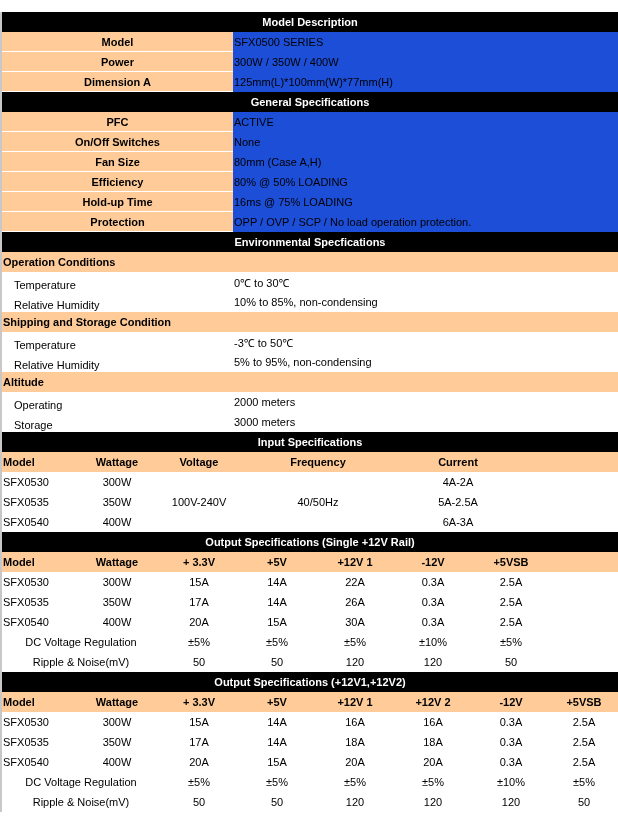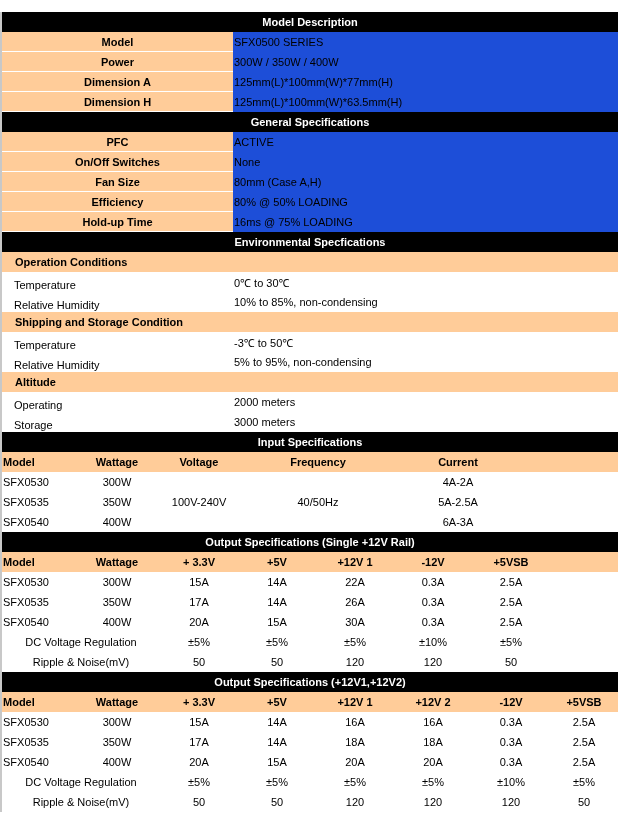--- a/index.html
+++ b/index.html
@@ -5,21 +5,21 @@
   html, body { margin: 0; padding: 0; background: #ffffff; }
   body { width: 618px; height: 821px; overflow: hidden; position: relative;
          font-family: "Liberation Sans", sans-serif; font-size: 11px; color: #000; }
   .frame { position: absolute; left: 0; top: 12px; width: 616px; border-left: 2px solid #c8c8c8; }
   .row { height: 20px; display: flex; align-items: center; box-sizing: border-box; }
   .hdr { background: #000; color: #fff; font-weight: bold; justify-content: center; font-size: 11px; }
   .kv { display: flex; height: 20px; }
   .kv .k { width: 231px; background: #ffcc99; font-weight: bold; display: flex; align-items: center;
            justify-content: center; border-bottom: 1px solid #fff; box-sizing: border-box; }
   .kv .v { flex: 1; display: flex; align-items: center; padding-left: 1px; background: #1d4ed8; }
-  .sub { background: #ffcc99; font-weight: bold; padding-left: 13px; }
+  .sub { background: #ffcc99; font-weight: bold; padding-left: 1px; }
   .env { display: flex; height: 20px; }
   .env .k { width: 231px; display: flex; align-items: flex-end; padding-left: 12px; padding-bottom: 1px; box-sizing: border-box; }
   .env .v { flex: 1; display: flex; align-items: center; padding-left: 1px; }
   table { border-collapse: collapse; width: 616px; table-layout: fixed; }
   td { height: 20px; padding: 0; font-size: 11px; white-space: nowrap; }
   tr.th td { background: #ffcc99; font-weight: bold; }
   .l { text-align: left; padding-left: 1px; }
   .c { text-align: center; }
 </style>
 </head>
@@ -33,24 +33,20 @@
       <div class="v">SFX0500  SERIES</div>
     </div>
   <div class="kv">
       <div class="k">Power</div>
       <div class="v">300W / 350W / 400W</div>
     </div>
   <div class="kv">
       <div class="k">Dimension A</div>
       <div class="v">125mm(L)*100mm(W)*77mm(H)</div>
     </div>
-  <div class="kv">
-      <div class="k">Dimension H</div>
-      <div class="v">125mm(L)*100mm(W)*63.5mm(H)</div>
-    </div>
 
   <div class="row hdr">General Specifications</div>
   <div class="kv">
       <div class="k">PFC</div>
       <div class="v">ACTIVE</div>
     </div>
   <div class="kv">
       <div class="k">On/Off Switches</div>
       <div class="v">None</div>
     </div>
@@ -58,20 +54,24 @@
       <div class="k">Fan Size</div>
       <div class="v">80mm (Case A,H)</div>
     </div>
   <div class="kv">
       <div class="k">Efficiency</div>
       <div class="v">80% @ 50% LOADING</div>
     </div>
   <div class="kv">
       <div class="k">Hold-up Time</div>
       <div class="v">16ms @ 75% LOADING</div>
+    </div>
+  <div class="kv">
+      <div class="k">Protection</div>
+      <div class="v">OPP / OVP  / SCP / No load operation protection.</div>
     </div>
 
   <div class="row hdr">Environmental Specfications</div>
   <div class="row sub">Operation Conditions</div>
   <div class="env">
       <div class="k">Temperature</div>
       <div class="v"> 0℃ to 30℃</div>
     </div>
   <div class="env">
       <div class="k">Relative Humidity</div>

